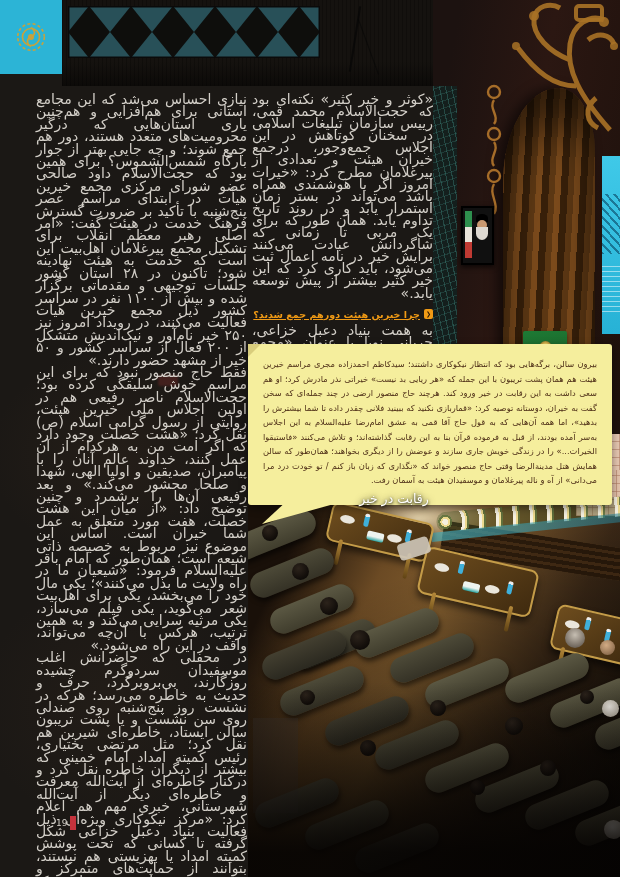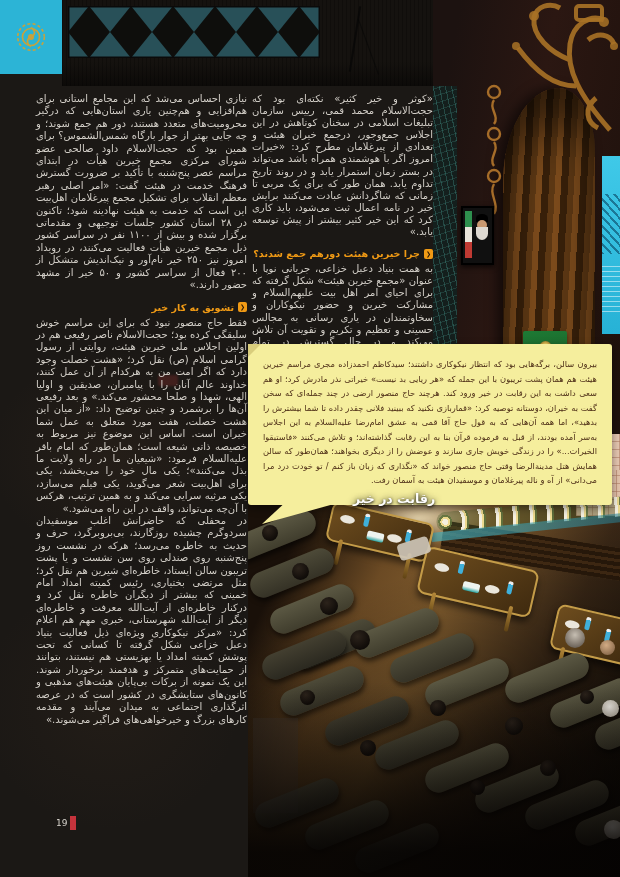--- a/index.html
+++ b/index.html
@@ -75,44 +75,44 @@
   .papers{position:absolute;left:150px;top:70px;width:32px;height:17px;background:#cfc8ba;border-radius:4px;transform:rotate(-18deg);opacity:.9;}
   .screen-blur{position:absolute;left:5px;top:248px;width:45px;height:95px;background:#3b3733;opacity:.35;}
   .vignette{position:absolute;inset:0;background:linear-gradient(180deg,transparent 52%,rgba(5,3,2,.9) 94%);}
   
   .brand{position:absolute;left:0;top:0;width:62px;height:74px;background:#2cb4d6;z-index:4;
     display:flex;align-items:center;justify-content:center;}
   
   .diamonds{position:absolute;left:6px;top:6px;}
   
   .col{position:absolute;direction:rtl;color:#d3cfc8;z-index:5;}
-  .col p{margin:0;text-align:justify;text-align-last:right;font-size:10px;line-height:12.4px;}
+  .col p{margin:0;text-align:justify;text-align-last:right;font-size:14px;line-height:12.4px;}
   .col-a{left:36px;top:93px;width:211px;}
   .col-b{left:252px;top:93px;width:181px;}
   .col-b p{line-height:12.1px;}
   h3.sec{display:flex;align-items:center;gap:4px;direction:rtl;margin:10px 0 4px;
-    color:#f09a15;font-size:9.6px;font-weight:bold;}
+    color:#f09a15;font-size:9.6px;font-weight:bold;text-decoration:underline;}
   .marker{flex:none;width:9px;height:10px;border-radius:2px;background:#f09a15;color:#241303;
     font-size:6px;line-height:10px;text-align:center;font-weight:bold;}
   .exit-glow{position:absolute;left:158px;top:375px;width:20px;height:11px;background:#a23232;
     opacity:.28;border-radius:2px;filter:blur(1px);z-index:2;}
   .bleed{position:absolute;z-index:2;border-radius:50%;}
   .bleed1{left:-10px;top:350px;width:250px;height:210px;background:radial-gradient(closest-side,rgba(120,82,50,.10),transparent);}
   .bleed2{left:-20px;top:580px;width:260px;height:250px;background:radial-gradient(closest-side,rgba(110,76,46,.09),transparent);}
   
   .callout{position:absolute;left:248px;top:344px;width:364px;height:161px;z-index:6;
     background:#f5ee9d;border-radius:3px;box-sizing:border-box;padding:13px 15px 8px;
     direction:rtl;color:#4f3018;font-size:8.3px;line-height:14.5px;text-align:justify;text-align-last:right;
     box-shadow:0 3px 8px rgba(0,0,0,.45);}
   .fold{position:absolute;left:0;top:0;width:0;height:0;
     border-top:13px solid #d9cd7c;border-right:13px solid transparent;}
   .tail{position:absolute;left:262px;top:504px;width:72px;height:20px;background:#f5ee9d;z-index:6;
     clip-path:polygon(0 100%,30% 0,100% 0);}
   .caption{position:absolute;left:350px;top:491px;width:88px;z-index:7;direction:rtl;text-align:center;
-    color:#fff;font-weight:bold;font-size:12.5px;
+    color:#fff;font-weight:normal;font-size:12.5px;
     text-shadow:0 1px 3px rgba(0,0,0,.95),0 0 7px rgba(0,0,0,.8);}
   
   .pagenum{position:absolute;left:56px;top:816px;z-index:5;display:flex;align-items:center;gap:3px;}
   .pagenum .num{color:#d6d2cb;font-size:9px;}
   .pagenum .bar{width:6px;height:14px;background:#c5333c;}
 </style>
 </head>
 <body>
 
 <div class="page">
@@ -265,24 +265,20 @@
         <circle cx="20" cy="20" r="14" stroke-dasharray="3.2 2.4"></circle>
         <circle cx="20" cy="20" r="9"></circle>
         <path d="M20,10 C25,13 25,18 20,20 C15,22 15,27 20,30"></path>
       </g>
       <circle cx="20" cy="20" r="3.2" fill="#c9a23b"></circle>
     </svg>
   </div>
 
   <section class="col col-a">
     <p>نیازی احساس می‌شد که این مجامع استانی برای هم‌افزایی و هم‌چنین یاری استان‌هایی که درگیر محرومیت‌های متعدد هستند، دور هم جمع شوند؛ و چه جایی بهتر از جوار بارگاه شمس‌الشموس؟ برای همین بود که حجت‌الاسلام داود صالحی عضو شورای مرکزی مجمع خیرین هیأت در ابتدای مراسم عصر پنج‌شنبه با تأکید بر ضرورت گسترش فرهنگ خدمت در هیئت گفت: «امر اصلی رهبر معظم انقلاب برای تشکیل مجمع پیرغلامان اهل‌بیت این است که خدمت به هیئت نهادینه شود؛ تاکنون در ۲۸ استان کشور جلسات توجیهی و مقدماتی برگزار شده و بیش از ۱۱۰۰ نفر در سراسر کشور ذیل مجمع خیرین هیأت فعالیت می‌کنند، در رویداد امروز نیز ۲۵۰ خیر نام‌آور و نیک‌اندیش متشکل از ۲۰۰ فعال از سراسر کشور و ۵۰ خیر از مشهد حضور دارند.»</p>
-    <h3 class="sec">
-      <span class="marker">❮</span>
-      <span>تشویق به کار خیر</span>
-    </h3>
     <p>فقط حاج منصور نبود که برای این مراسم خوش سلیقگی کرده بود؛ حجت‌الاسلام ناصر رفیعی هم در اولین اجلاس ملی خیرین هیئت، روایتی از رسول گرامی اسلام (ص) نقل کرد؛ «هشت خصلت وجود دارد که اگر امت من به هرکدام از آن عمل کنند، خداوند عالم آنان را با پیامبران، صدیقین و اولیا الهی، شهدا و صلحا محشور می‌کند.» و بعد رفیعی آن‌ها را برشمرد و چنین توضیح داد: «از میان این هشت خصلت، هفت مورد متعلق به عمل شما خیران است. اساس این موضوع نیز مربوط به خصیصه ذاتی شیعه است؛ همان‌طور که امام باقر علیه‌السلام فرمود: «شیعیان ما در راه ولایت ما بذل می‌کنند»؛ یکی مال خود را می‌بخشد، یکی برای اهل‌بیت شعر می‌گوید، یکی فیلم می‌سازد، یکی مرثیه سرایی می‌کند و به همین ترتیب، هرکس با آن‌چه می‌تواند، واقف در این راه می‌شود.»</p>
     <p>در محفلی که حاضرانش اغلب موسفیدان سردوگرم چشیده روزگارند، بی‌بروبرگرد، حرف و حدیث به خاطره می‌رسد؛ هرکه در نشست روز پنج‌شنبه روی صندلی روی سن نشست و یا پشت تریبون سالن ایستاد، خاطره‌ای شیرین هم نقل کرد؛ مثل مرتضی بختیاری، رئیس کمیته امداد امام خمینی که بیشتر از دیگران خاطره نقل کرد و درکنار خاطره‌ای از آیت‌الله معرفت و خاطره‌ای دیگر از آیت‌الله شهرستانی، خبری مهم هم اعلام کرد: «مرکز نیکوکاری ویژه‌ای ذیل فعالیت بنیاد دعبل خزاعی شکل گرفته تا کسانی که تحت پوشش کمیته امداد یا بهزیستی هم نیستند، بتوانند از حمایت‌های متمرکز و هدفمند برخوردار شوند. این یک نمونه از برکات بی‌پایان هیئت‌های مذهبی و کانون‌های ستایشگری در کشور است که در عرصه اثرگذاری اجتماعی به میدان می‌آیند و مقدمه کارهای بزرگ و خیرخواهی‌های فراگیر می‌شوند.»</p>
   </section>
 
   <section class="col col-b">
     <p>«کوثر و خیر کثیر» نکته‌ای بود که حجت‌الاسلام محمد قمی، رییس سازمان تبلیغات اسلامی در سخنان کوتاهش در این اجلاس جمع‌وجور، درجمع خیران هیئت و تعدادی از پیرغلامان مطرح کرد: «خیرات امروز اگر با هوشمندی همراه باشد می‌تواند در بستر زمان استمرار یابد و در روند تاریخ تداوم یابد. همان طور که برای یک مربی تا زمانی که شاگردانش عبادت می‌کنند برایش خیر در نامه اعمال ثبت می‌شود، باید کاری کرد که این خیر کثیر بیشتر از پیش توسعه یابد.»</p>
     <h3 class="sec">
       <span class="marker">❮</span>
       <span>چرا خیرین هیئت دورهم جمع شدند؟</span>
     </h3>

